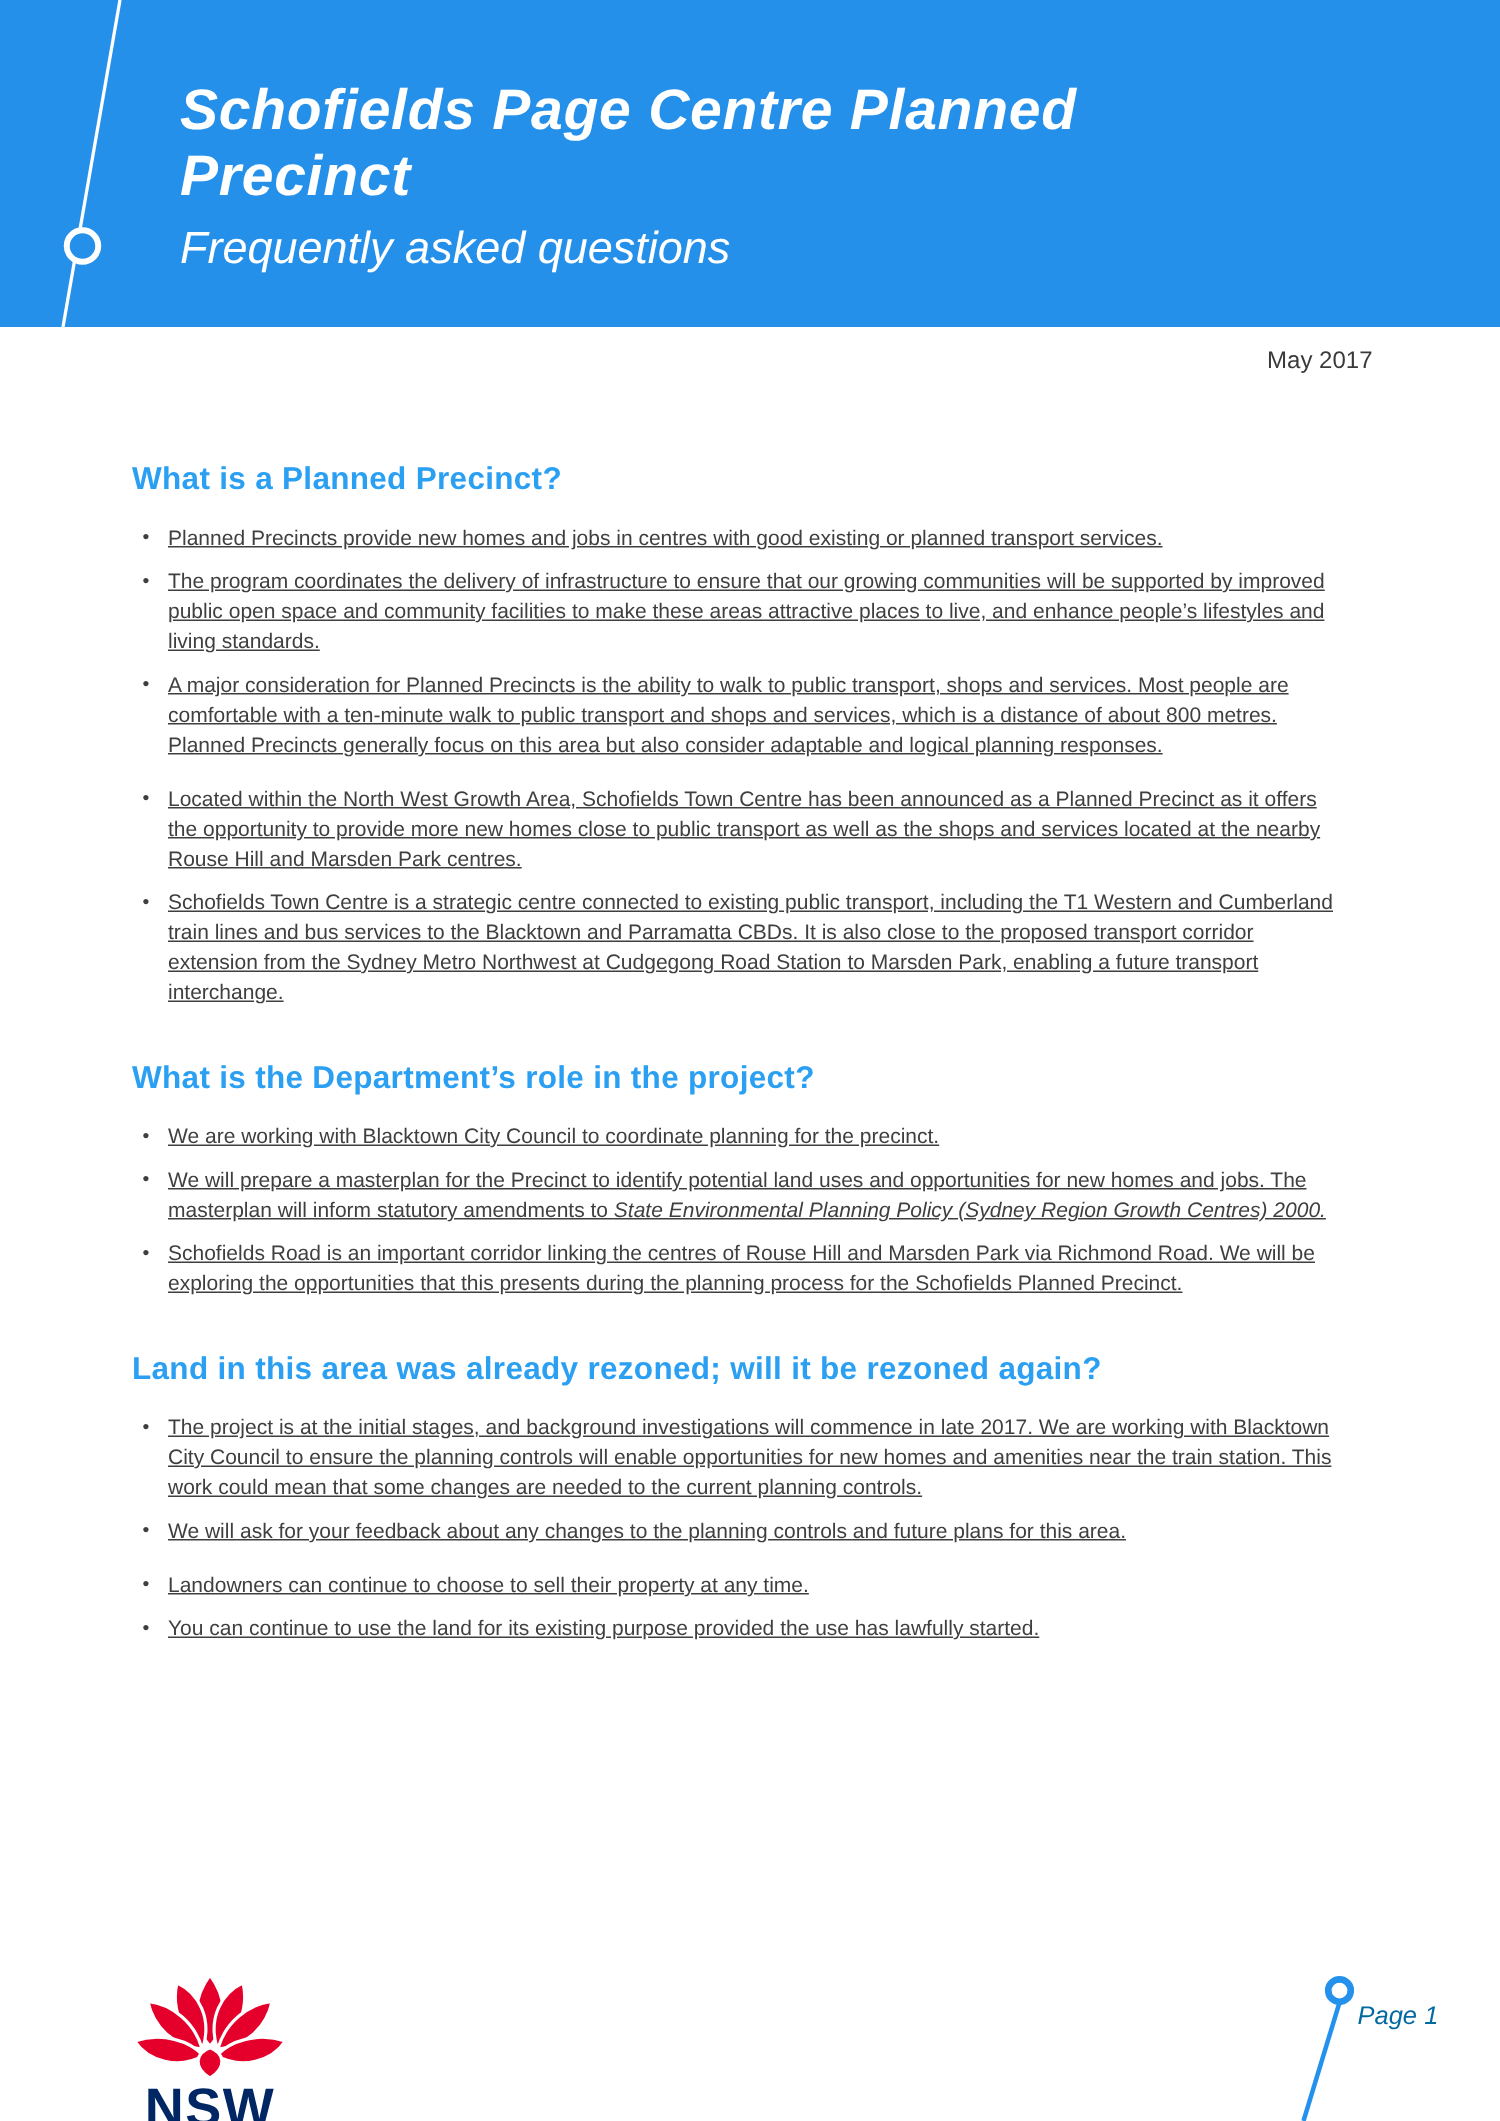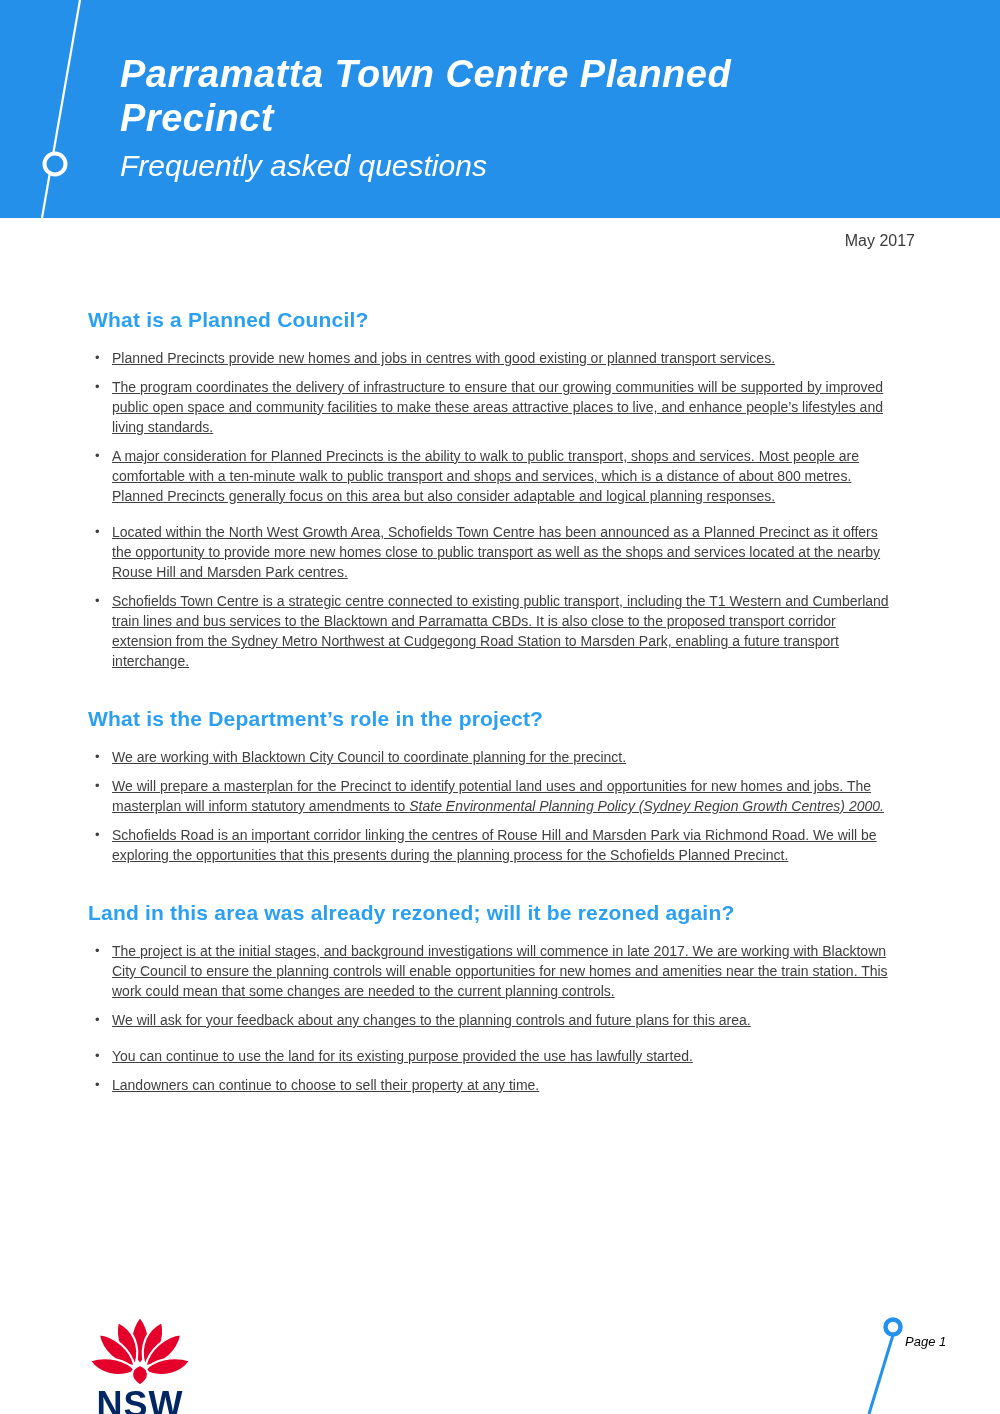--- a/index.html
+++ b/index.html
@@ -122,44 +122,44 @@
     position:absolute;
     left:855px;
     top:1315px;
     width:50px;
     height:99px;
   }
   .page-number{
     position:absolute;
     left:905px;
     top:1334px;
-    color:#000000;
-    font-size:13px;
+    color:#0369a1;
+    font-size:17px;
     font-style:italic;
   }
 </style>
 </head>
 <body>
 
 <div class="page">
 
   <header class="hero">
     <svg class="hero-deco" viewBox="0 0 140 218" xmlns="http://www.w3.org/2000/svg" aria-hidden="true">
       <line x1="80" y1="0" x2="42" y2="218" style="stroke:#ffffff;stroke-width:2.2"></line>
       <circle cx="55" cy="164" r="10.5" style="fill:var(--header-bg);stroke:#ffffff;stroke-width:4"></circle>
     </svg>
-    <h1>Parramatta Town Centre Planned Precinct</h1>
+    <h1>Schofields Page Centre Planned Precinct</h1>
     <p class="subtitle">Frequently asked questions</p>
   </header>
 
   <div class="date">May 2017</div>
 
   <main class="content" id="sections-root">
       <section>
-        <h2>What is a Planned Council?</h2>
+        <h2>What is a Planned Precinct?</h2>
         <ul>
           <li><span>Planned Precincts provide new homes and jobs in centres with good existing or planned transport services.</span></li>
           <li><span>The program coordinates the delivery of infrastructure to ensure that our growing communities will be supported by improved public open space and community facilities to make these areas attractive places to live, and enhance people’s lifestyles and living standards.</span></li>
           <li><span>A major consideration for Planned Precincts is the ability to walk to public transport, shops and services. Most people are comfortable with a ten-minute walk to public transport and shops and services, which is a distance of about 800 metres. Planned Precincts generally focus on this area but also consider adaptable and logical planning responses.</span></li>
         </ul>
       </section>
       <section>
         <ul>
           <li><span>Located within the North West Growth Area, Schofields Town Centre has been announced as a Planned Precinct as it offers the opportunity to provide more new homes close to public transport as well as the shops and services located at the nearby Rouse Hill and Marsden Park centres.</span></li>
           <li><span>Schofields Town Centre is a strategic centre connected to existing public transport, including the T1 Western and Cumberland train lines and bus services to the Blacktown and Parramatta CBDs. It is also close to the proposed transport corridor extension from the Sydney Metro Northwest at Cudgegong Road Station to Marsden Park, enabling a future transport interchange.</span></li>
@@ -175,22 +175,22 @@
       </section>
       <section>
         <h2>Land in this area was already rezoned; will it be rezoned again?</h2>
         <ul>
           <li><span>The project is at the initial stages, and background investigations will commence in late 2017. We are working with Blacktown City Council to ensure the planning controls will enable opportunities for new homes and amenities near the train station. This work could mean that some changes are needed to the current planning controls.</span></li>
           <li><span>We will ask for your feedback about any changes to the planning controls and future plans for this area.</span></li>
         </ul>
       </section>
       <section>
         <ul>
+          <li><span>Landowners can continue to choose to sell their property at any time.</span></li>
           <li><span>You can continue to use the land for its existing purpose provided the use has lawfully started.</span></li>
-          <li><span>Landowners can continue to choose to sell their property at any time.</span></li>
         </ul>
       </section>
     </main>
 
   <div class="logo">
     <svg class="waratah" viewBox="0 0 120 84" xmlns="http://www.w3.org/2000/svg" aria-hidden="true">
       <g style="fill:var(--logo-red)" stroke="#ffffff" stroke-width="2.4" stroke-linejoin="round">
         <path d="M60 3 C72 19 75 40 60 57 C45 40 48 19 60 3 Z"></path>
         <path d="M35 9 C52 17 61 36 55 57 C37 48 31 26 35 9 Z"></path>
         <path d="M85 9 C68 17 59 36 65 57 C83 48 89 26 85 9 Z"></path>

